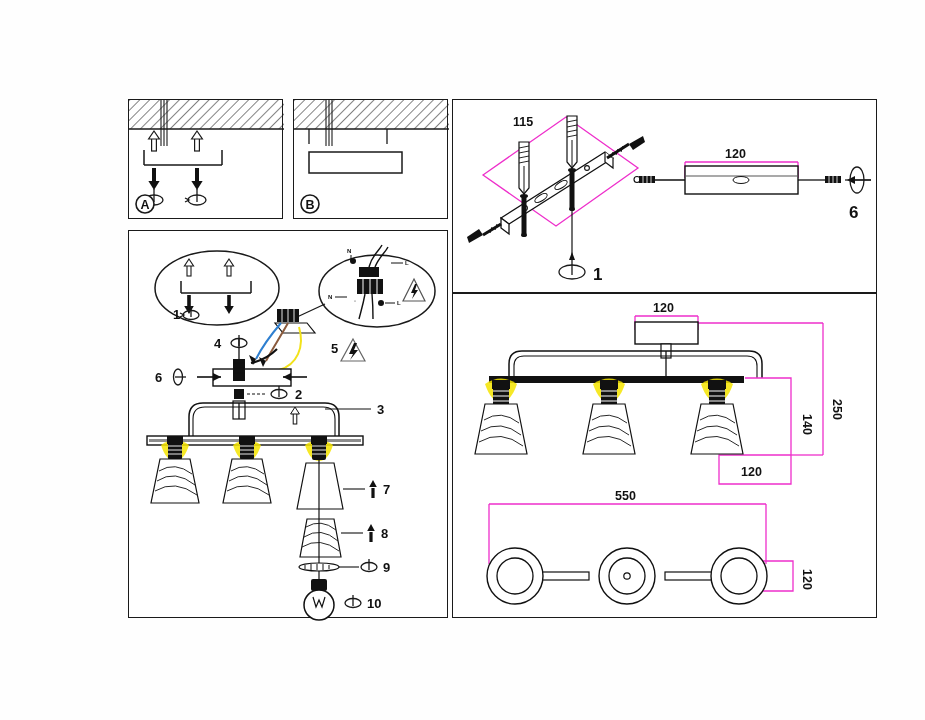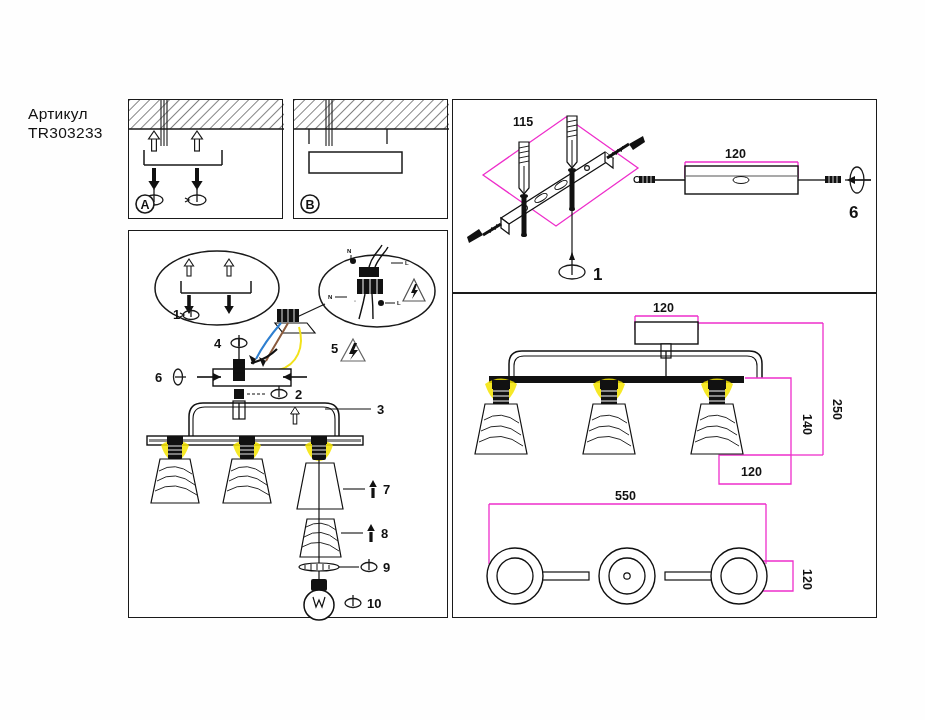--- a/index.html
+++ b/index.html
@@ -17,24 +17,20 @@
   svg{position:absolute;left:0;top:0;overflow:visible;}
   .lbl{font-family:"Liberation Sans",sans-serif;font-weight:bold;fill:#111;}
   .dim{font-family:"Liberation Sans",sans-serif;font-weight:bold;fill:#111;font-size:12.5px;}
   .tiny{font-family:"Liberation Sans",sans-serif;font-weight:bold;fill:#111;font-size:6px;}
 </style>
 </head>
 <body>
 
 <div class="sheet">
 
-  <div class="art-title">
-    <div>Артикул</div>
-    <div>TR303233</div>
-  </div>
 
   <div class="panel" style="left:128px;top:99px;width:155px;height:120px;">
     <svg width="155" height="120" viewBox="0 0 155 120">
       <defs>
         <pattern id="hatchA" width="7" height="7" patternTransform="rotate(45)" patternUnits="userSpaceOnUse">
           <line x1="0" y1="0" x2="0" y2="7" stroke="#1a1a1a" stroke-width="1.1"></line>
         </pattern>
       </defs>
 
       <rect x="0" y="0" width="155" height="29" fill="url(#hatchA)" stroke="none"></rect>

